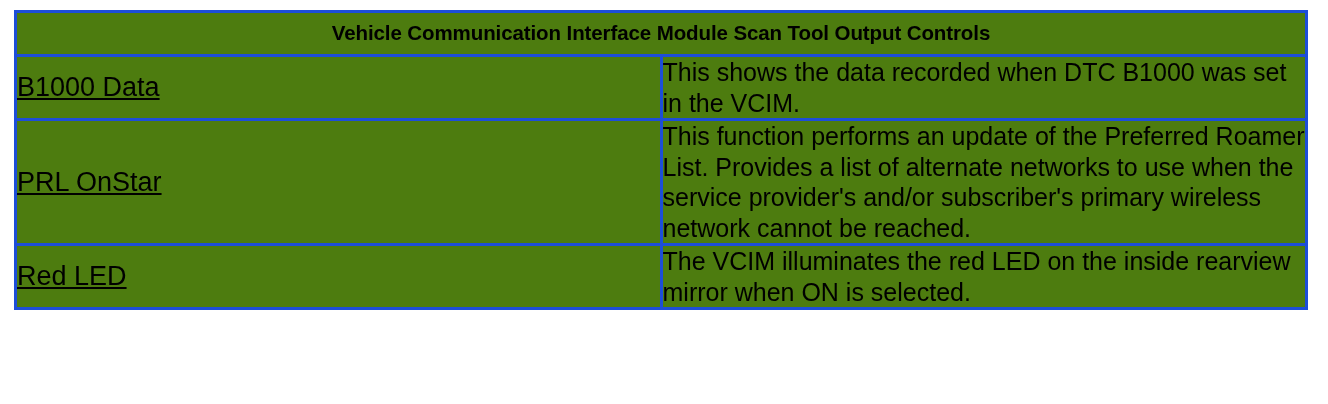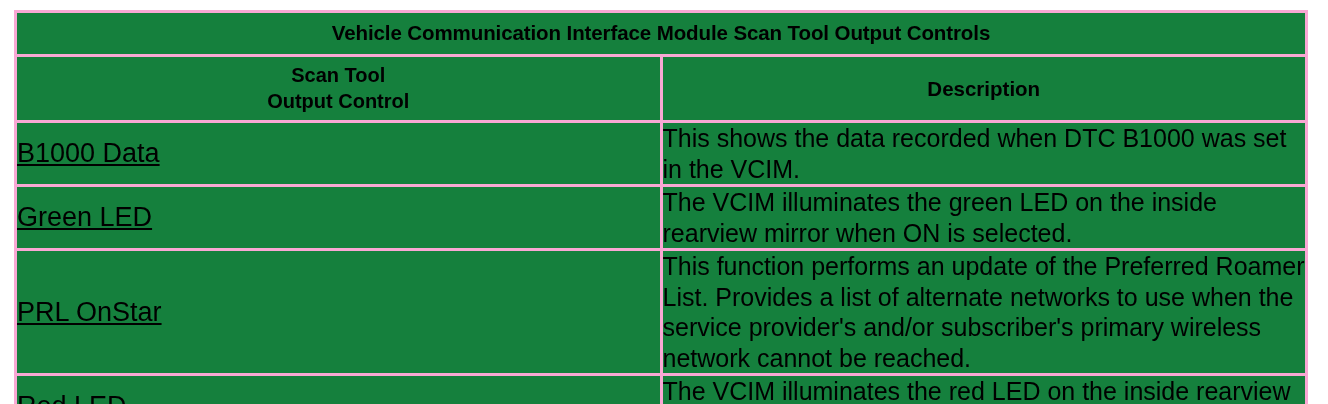--- a/index.html
+++ b/index.html
@@ -27,23 +27,23 @@
     left: 14px;
     top: 10px;
     width: 1294px;
     border-collapse: collapse;
     table-layout: fixed;
     background: #ffffff;
   }
 
   table.spec-table td,
   table.spec-table th {
-    border: 3px solid #f9a8d4;
+    border: 3px solid #1d4ed8;
     padding: 0;
-    background: #15803d;
+    background: #4d7c0f;
     vertical-align: middle;
   }
 
   
   .title-cell {
     height: 41px;
     text-align: center;
     font-weight: bold;
     font-size: 20.5px;
     letter-spacing: -0.1px;
@@ -96,37 +96,26 @@
 
 <div class="page">
 
   <table class="spec-table">
     <tbody>
 
       <tr>
         <td class="title-cell" colspan="2">Vehicle Communication Interface Module Scan Tool Output Controls</td>
       </tr>
 
-      <tr>
-        <td class="col-label head-left">
-          <span>Scan Tool</span><br>
-          <span>Output Control</span>
-        </td>
-        <td class="head-right">Description</td>
-      </tr>
 
       <tr class="row-single">
         <td class="col-label cell-label">B1000 Data</td>
         <td class="cell-desc">This shows the data recorded when DTC B1000 was set in the VCIM.</td>
       </tr>
 
-      <tr class="row-single">
-        <td class="col-label cell-label">Green LED</td>
-        <td class="cell-desc">The VCIM illuminates the green LED on the inside rearview mirror when ON is selected.</td>
-      </tr>
 
 
       <tr class="row-multi">
         <td class="col-label cell-label">PRL OnStar</td>
         <td class="cell-desc">This function performs an update of the Preferred Roamer List. Provides a list of alternate networks to use when the service provider's and/or subscriber's primary wireless network cannot be reached.</td>
       </tr>
 
       <tr class="row-single">
         <td class="col-label cell-label">Red LED</td>
         <td class="cell-desc">The VCIM illuminates the red LED on the inside rearview mirror when ON is selected.</td>

